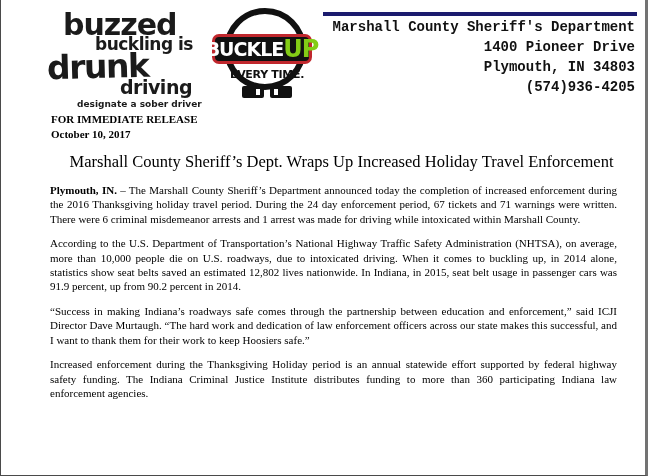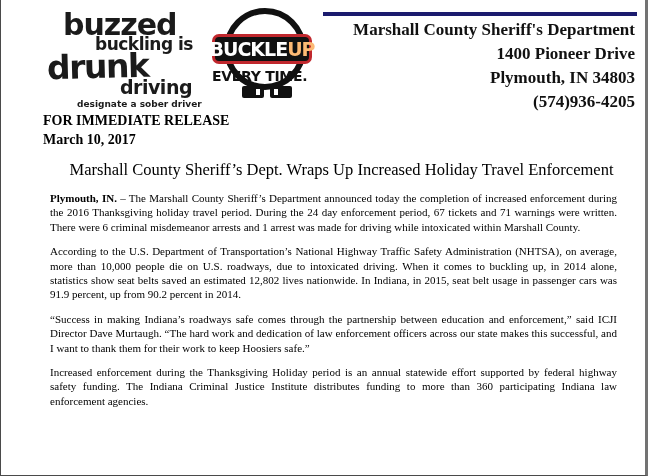--- a/index.html
+++ b/index.html
@@ -109,23 +109,24 @@
     font-weight: bold;
     font-size: 14px;
     color: #111111;
     letter-spacing: -0.3px;
   }
   .bu-bottom-text {
     position: absolute;
     left: 0;
     top: 62px;
     width: 110px;
-    font-family: "DejaVu Sans", sans-serif;
-    font-weight: bold;
-    font-size: 14px;
+    text-align: center;
+    font-family: "DejaVu Sans", sans-serif;
+    font-weight: bold;
+    font-size: 11px;
     color: #111111;
     letter-spacing: -0.3px;
   }
   .bu-banner {
     position: absolute;
     left: 0px;
     top: 28px;
     width: 100px;
     height: 30px;
     background: #111111;
@@ -140,22 +141,22 @@
     font-family: "DejaVu Sans", sans-serif;
     font-weight: bold;
     font-size: 19px;
     color: #ffffff;
     letter-spacing: -1px;
     line-height: 1;
   }
   .bu-up {
     font-family: "DejaVu Sans", sans-serif;
     font-weight: bold;
-    font-size: 19px;
-    color: #fdba74;
+    font-size: 24px;
+    color: #84cc16;
     letter-spacing: -1px;
     line-height: 1;
   }
   .bu-buckles {
     position: absolute;
     left: 30px;
     top: 80px;
     width: 50px;
     height: 14px;
   }
@@ -189,32 +190,32 @@
     height: 4px;
     background: #1b1b6e;
   }
 
   
   #address-block {
     position: absolute;
     right: 10px;
     top: 18px;
     text-align: right;
-    font-family: Liberation Serif, serif;
-    font-weight: bold;
-    font-size: 17px;
+    font-family: Liberation Mono, monospace;
+    font-weight: bold;
+    font-size: 14px;
     line-height: 1.42;
     color: #111111;
   }
 
   
   #release-block {
-    margin: 0 0 0 5px;
-    font-weight: bold;
-    font-size: 14px;
+    margin: 0 0 0 13px;
+    font-weight: bold;
+    font-size: 11px;
     line-height: 1.33;
   }
 
   
   #headline {
     margin: 11px 12px 0 12px;
     text-align: center;
     font-size: 16.5px;
     font-weight: normal;
     line-height: 1.2;
@@ -267,21 +268,21 @@
       <div>Marshall County Sheriff's Department</div>
       <div>1400 Pioneer Drive</div>
       <div>Plymouth, IN 34803</div>
       <div>(574)936-4205</div>
     </div>
 
   </div>
 
   <div id="release-block">
     <div>FOR IMMEDIATE RELEASE</div>
-    <div>March 10, 2017</div>
+    <div>October 10, 2017</div>
   </div>
 
   <h1 id="headline">Marshall County Sheriff’s Dept. Wraps Up Increased Holiday Travel Enforcement</h1>
 
   <div id="body-copy">
     <p class="para"><b>Plymouth, IN.</b><span> – The Marshall County Sheriff’s Department announced today the completion of increased enforcement during the 2016 Thanksgiving holiday travel period. During the 24 day enforcement period, 67 tickets and 71 warnings were written. There were 6 criminal misdemeanor arrests and 1 arrest was made for driving while intoxicated within Marshall County.</span></p>
     <p class="para">According to the U.S. Department of Transportation’s National Highway Traffic Safety Administration (NHTSA), on average, more than 10,000 people die on U.S. roadways, due to intoxicated driving. When it comes to buckling up, in 2014 alone, statistics show seat belts saved an estimated 12,802 lives nationwide. In Indiana, in 2015, seat belt usage in passenger cars was 91.9 percent, up from 90.2 percent in 2014.</p>
     <p class="para">“Success in making Indiana’s roadways safe comes through the partnership between education and enforcement,” said ICJI Director Dave Murtaugh. “The hard work and dedication of law enforcement officers across our state makes this successful, and I want to thank them for their work to keep Hoosiers safe.”</p>
     <p class="para">Increased enforcement during the Thanksgiving Holiday period is an annual statewide effort supported by federal highway safety funding. The Indiana Criminal Justice Institute distributes funding to more than 360 participating Indiana law enforcement agencies.</p>
   </div>

